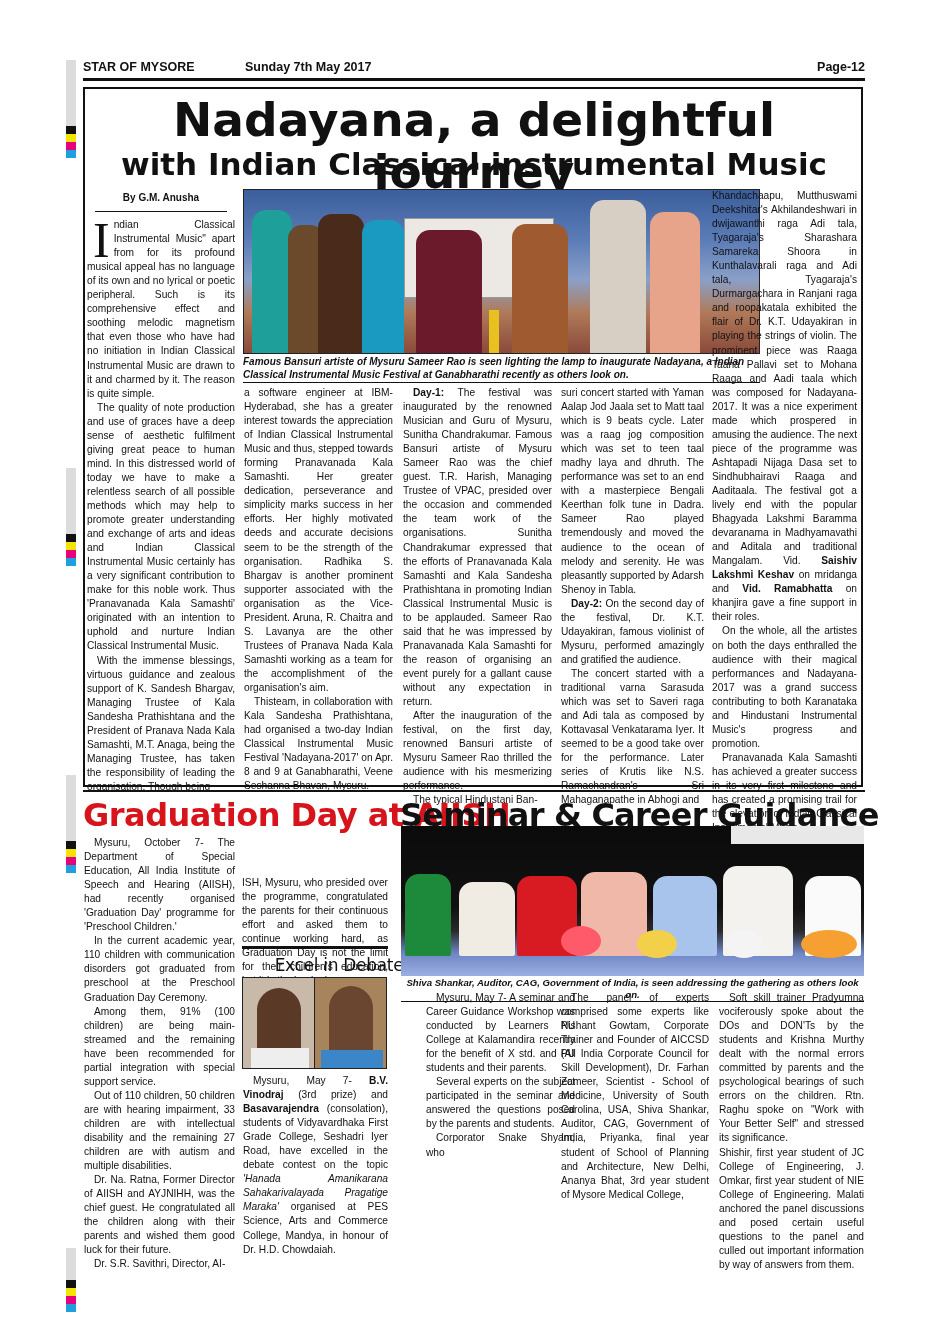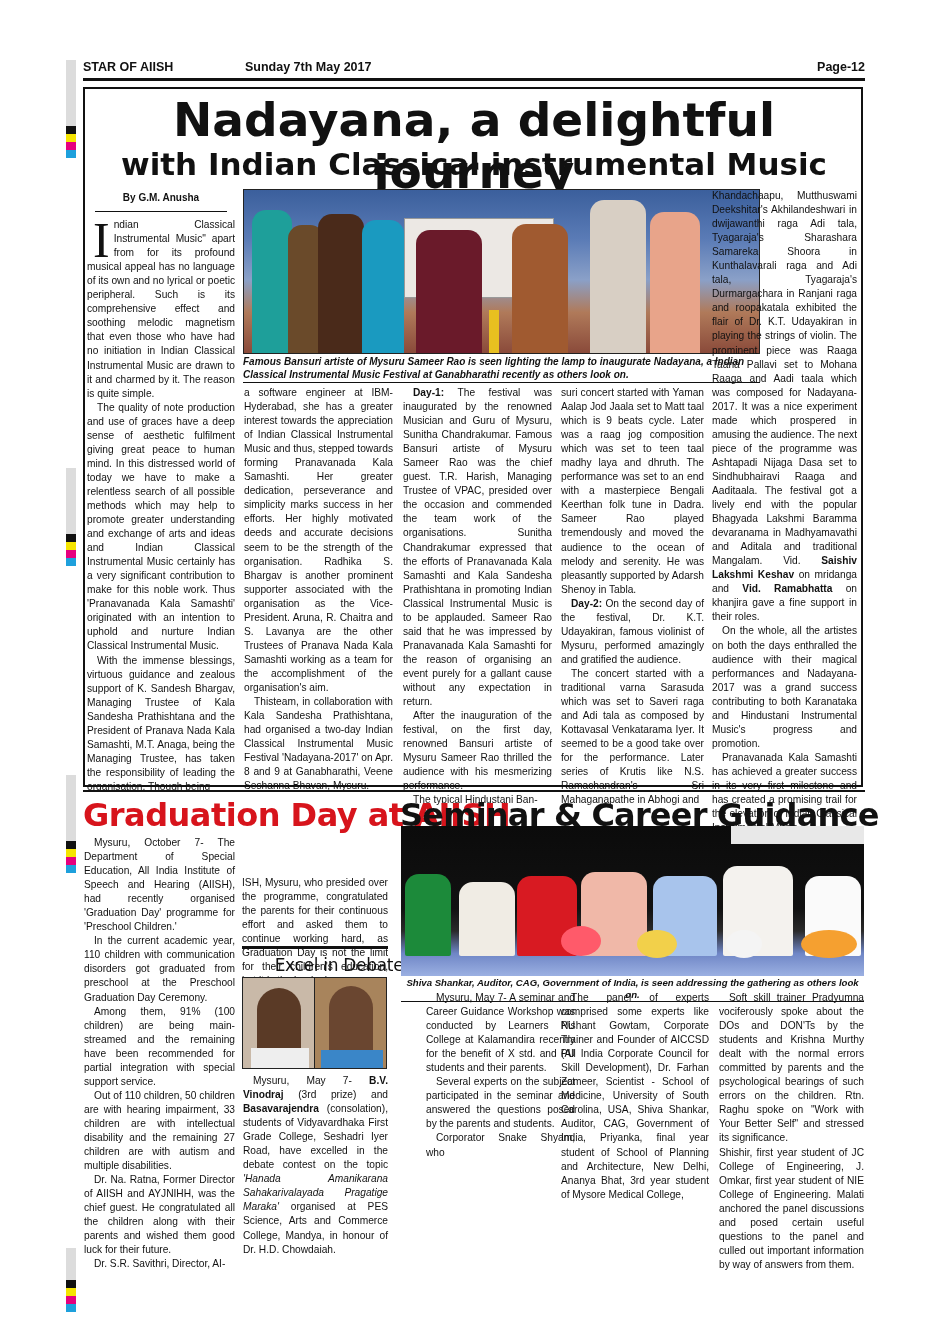--- a/index.html
+++ b/index.html
@@ -81,21 +81,21 @@
     <div class="g" style="height:28px;background:transparent"></div>
   </div>
 <div class="reg" style="top:1280px;">
     <div class="k"></div>
     <div class="y"></div>
     <div class="m"></div>
     <div class="c"></div>
   </div>
 
 <div class="abs masthead">
-  <span class="paper">STAR OF AIISH</span>
+  <span class="paper">STAR OF MYSORE</span>
   <span class="date">Sunday 7th May 2017</span>
   <span class="page">Page-12</span>
 </div>
 <div class="abs mast-rule"></div>
 
 <div class="abs main-box"></div>
 <div class="abs h1">Nadayana, a delightful journey</div>
 <div class="abs h2">with Indian Classical instrumental Music</div>
 
 <div class="col" style="left:87px; top:191px; width:148px;">

